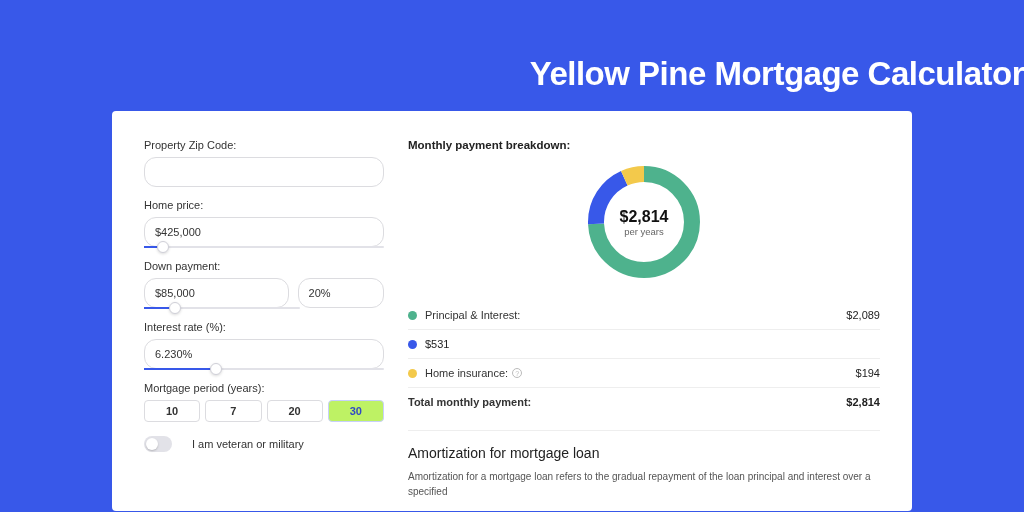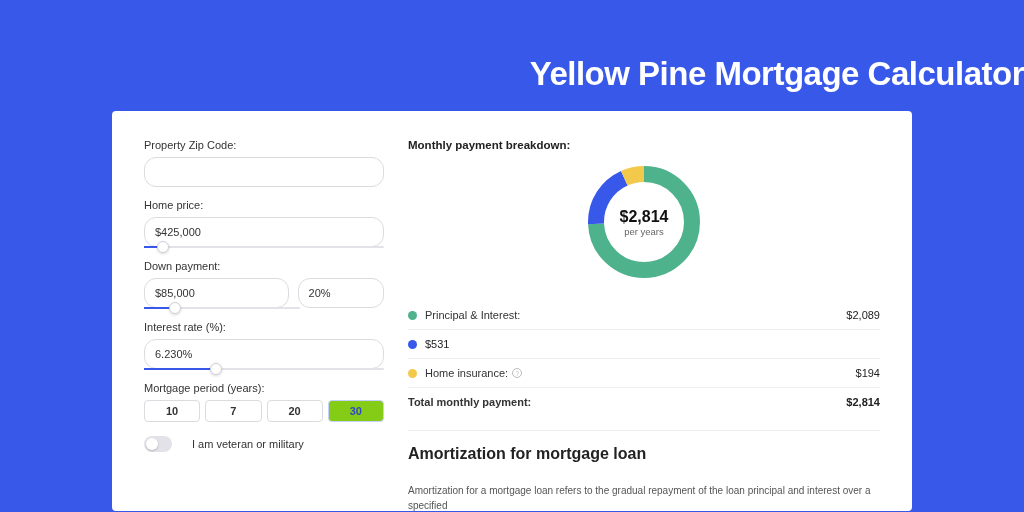--- a/index.html
+++ b/index.html
@@ -87,21 +87,21 @@
     height: 22px;
     border: 1px solid #dcdce0;
     border-radius: 4px;
     background: #fff;
     font-size: 11px;
     font-weight: 600;
     color: #333;
     cursor: pointer;
   }
   .period-btn.active {
-    background: #84cc16;
+    background: #bef264;
     border-color: #c7d0fb;
     color: #3149c4;
   }
   .toggle-row { display: flex; align-items: center; gap: 20px; margin-top: 14px; }
   .toggle {
     width: 28px; height: 16px;
     background: #e2e2e8;
     border-radius: 10px;
     position: relative;
     cursor: pointer;
@@ -154,21 +154,21 @@
   .dot { width: 9px; height: 9px; border-radius: 50%; margin-right: 8px; flex-shrink:0;}
   .bdlabel { color: #333; flex: 1; display:flex; align-items:center; gap:4px;}
   .bdval { color: #222; font-weight: 500; }
   .bdtotal .bdlabel, .bdtotal .bdval { font-weight: 700; }
   .info-icon {
     width: 10px; height: 10px; border: 1px solid #bbb; border-radius: 50%;
     display: inline-flex; align-items: center; justify-content: center;
     font-size: 7px; color: #bbb;
   }
   .divider { height: 1px; background: #eee; margin: 14px 0; }
-  .amort-title { font-size: 16px; font-weight: 700; color: #222; margin-bottom: 20px;}
+  .amort-title { font-size: 14px; font-weight: 400; color: #222; margin-bottom: 8px;}
   .amort-body { font-size: 10px; color: #555; line-height: 1.5; }
 </style>
 </head>
 <body>
 
 <div class="header">
   <h1>Yellow Pine Mortgage Calculator</h1>
 </div>
 
 <div class="card-wrap">

